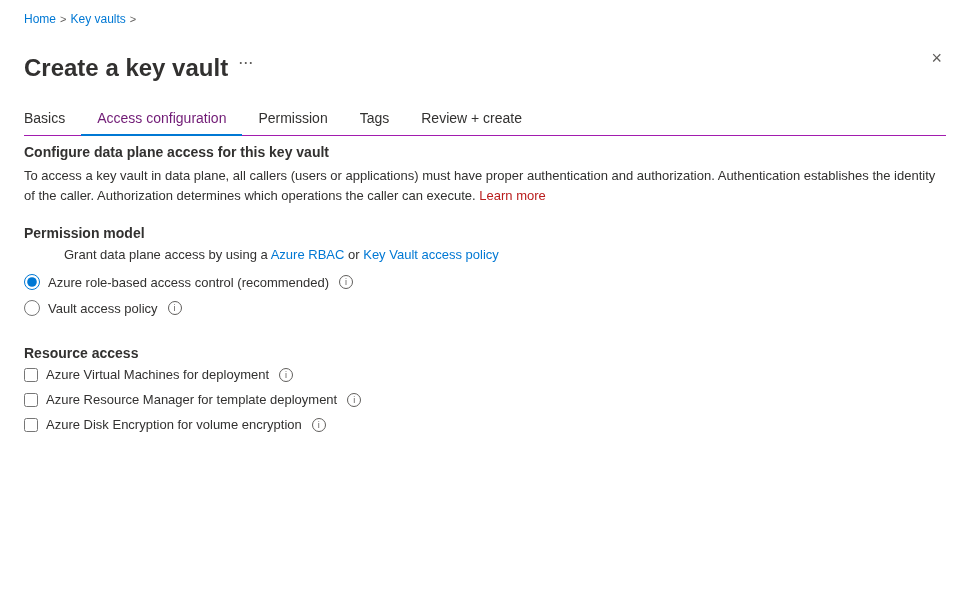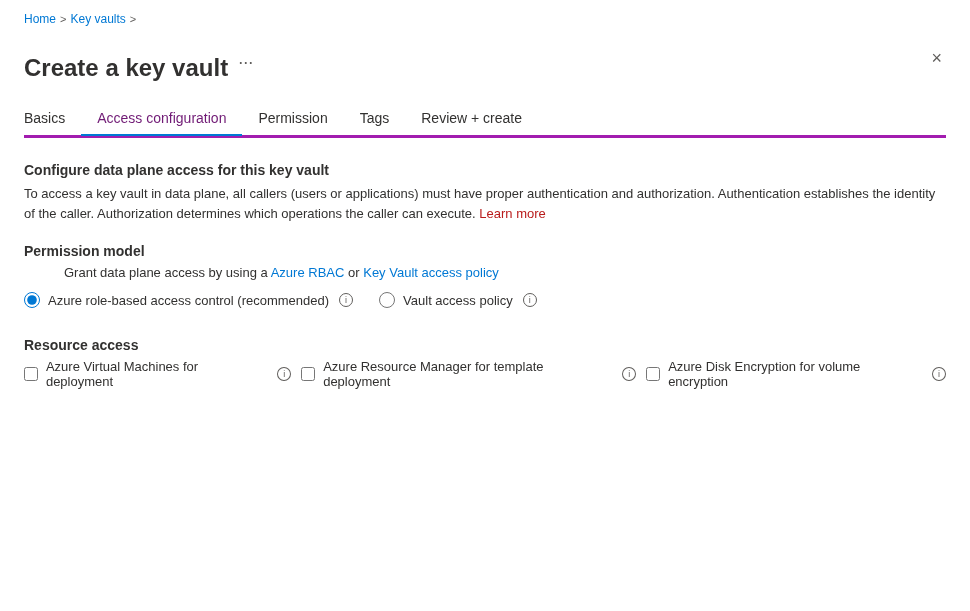--- a/index.html
+++ b/index.html
@@ -56,22 +56,22 @@
       background: none;
       border: none;
       cursor: pointer;
       font-size: 18px;
       color: #605e5c;
       padding: 4px;
       line-height: 1;
     }
     .tabs-container {
       display: flex;
-      border-bottom: 3px solid #a21caf;
-      margin-bottom: 24px;
+      border-bottom: 1px solid #a21caf;
+      margin-bottom: 8px;
       gap: 0;
     }
     .tab {
       padding: 8px 16px;
       cursor: pointer;
       font-size: 14px;
       color: #323130;
       border-bottom: 2px solid transparent;
       white-space: nowrap;
       background: none;
@@ -110,22 +110,22 @@
       color: #323130;
       margin-bottom: 12px;
       margin-left: 40px;
     }
     .permission-desc a {
       color: #0078d4;
       text-decoration: none;
     }
     .radio-group {
       display: flex;
-      flex-direction: row;
-      gap: 26px;
+      flex-direction: column;
+      gap: 10px;
       margin-bottom: 29px;
     }
     .radio-item {
       display: flex;
       align-items: center;
       gap: 8px;
       font-size: 13px;
     }
     .radio-input {
       width: 16px;
@@ -141,21 +141,21 @@
       height: 14px;
       border: 1px solid #605e5c;
       border-radius: 50%;
       font-size: 9px;
       color: #605e5c;
       cursor: help;
       margin-left: 2px;
     }
     .checkbox-group {
       display: flex;
-      flex-direction: row;
+      flex-direction: column;
       gap: 10px;
     }
     .checkbox-item {
       display: flex;
       align-items: center;
       gap: 8px;
       font-size: 13px;
     }
     .checkbox-input {
       width: 14px;

